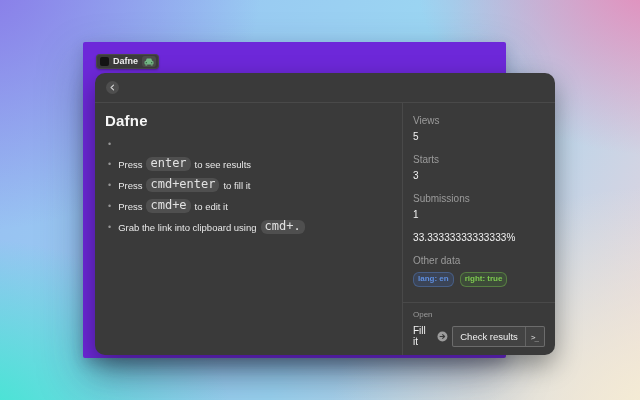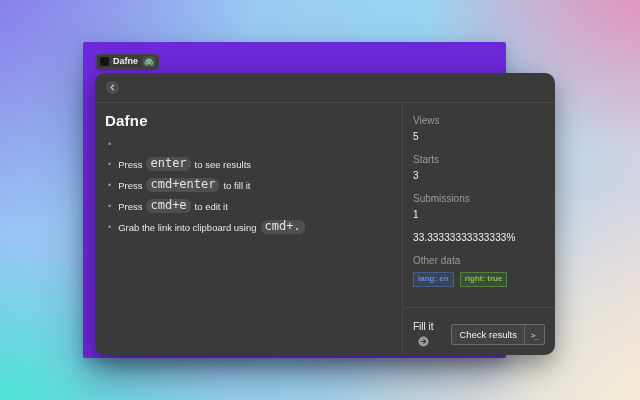--- a/index.html
+++ b/index.html
@@ -53,32 +53,32 @@
   .kbd { font-family:"DejaVu Sans Mono", monospace; font-size:12px; color:#e2e2e2;
     background:#4f4f4f; border-radius:6px; padding:1px 4px 2px; margin:0 4px; }
   .vdiv { width:1px; background:rgba(255,255,255,.08); flex:none; }
   .sidebar { width:152px; flex:none; display:flex; flex-direction:column;
     padding:12px 10px 8px 10px; }
   .stat { margin-bottom:12px; }
   .stat-label { font-size:10px; color:#9b9b9b; margin-bottom:5px; }
   .stat-value { font-size:10px; color:#f2f2f2; font-weight:500; letter-spacing:.1px; }
   .other-data { margin-top:0; }
   .badges { display:flex; gap:6px; margin-top:6px; }
-  .badge { font-size:8px; font-weight:600; padding:2px 5px 3px; border-radius:0;
+  .badge { font-size:8px; font-weight:600; padding:2px 5px 3px; border-radius:6px;
     line-height:1.2; white-space:nowrap; }
   .badge-blue { color:#5e8ede; background:#3b4456;
     box-shadow:inset 0 0 0 1px rgba(94,142,222,.35); }
   .badge-green { color:#7cc94f; background:#3d4b39;
     box-shadow:inset 0 0 0 1px rgba(124,201,79,.4); }
   .spacer { flex:1; }
   .open-section { margin:0 -10px; padding:7px 10px 0;
     border-top:1px solid rgba(255,255,255,.08); }
   .open-label { font-size:8px; color:#9b9b9b; }
   .open-row { display:flex; align-items:center; margin-top:6px; gap:4px; }
-  .fill-it { display:flex; align-items:center; gap:4px; cursor:pointer;flex-direction:column; }
+  .fill-it { display:flex; align-items:center; gap:4px; cursor:pointer; }
   .fill-label { font-size:10px; color:#f2f2f2; font-weight:500; }
   .check-btn { margin-left:auto; display:flex; align-items:flex-end; background:#434343;
     border:1px solid rgba(255,255,255,.22); border-radius:2px; overflow:hidden;
     cursor:pointer; padding:0; }
   .check-label { padding:4px 7px; font-size:9.5px; color:#f2f2f2; font-weight:500;
     white-space:nowrap; }
   .btn-sep { width:1px; align-self:stretch; background:rgba(255,255,255,.18); }
   .term { padding:4px 6px; font-family:"DejaVu Sans Mono", monospace; font-size:7.5px;
     color:#cfcfcf; letter-spacing:-1px; }
 </style>
@@ -169,20 +169,21 @@
           <div class="stat-label">Other data</div>
           <div class="badges">
             <span class="badge badge-blue">lang: en</span>
             <span class="badge badge-green">right: true</span>
           </div>
         </div>
 
         <div class="spacer"></div>
 
         <div class="open-section">
+          <div class="open-label">Open</div>
           <div class="open-row">
             <span class="fill-it">
               <span class="fill-label">Fill it</span>
               <svg width="11" height="11" viewBox="0 0 12 12">
                 <circle cx="6" cy="6" r="5.5" fill="#9c9c9c"></circle>
                 <path d="M3.4 6 H8 M6.2 3.9 L8.4 6 L6.2 8.1" fill="none" stroke="#3a3a3a" stroke-width="1.2" stroke-linecap="round" stroke-linejoin="round"></path>
               </svg>
             </span>
             <button class="check-btn">
               <span class="check-label">Check results</span>

